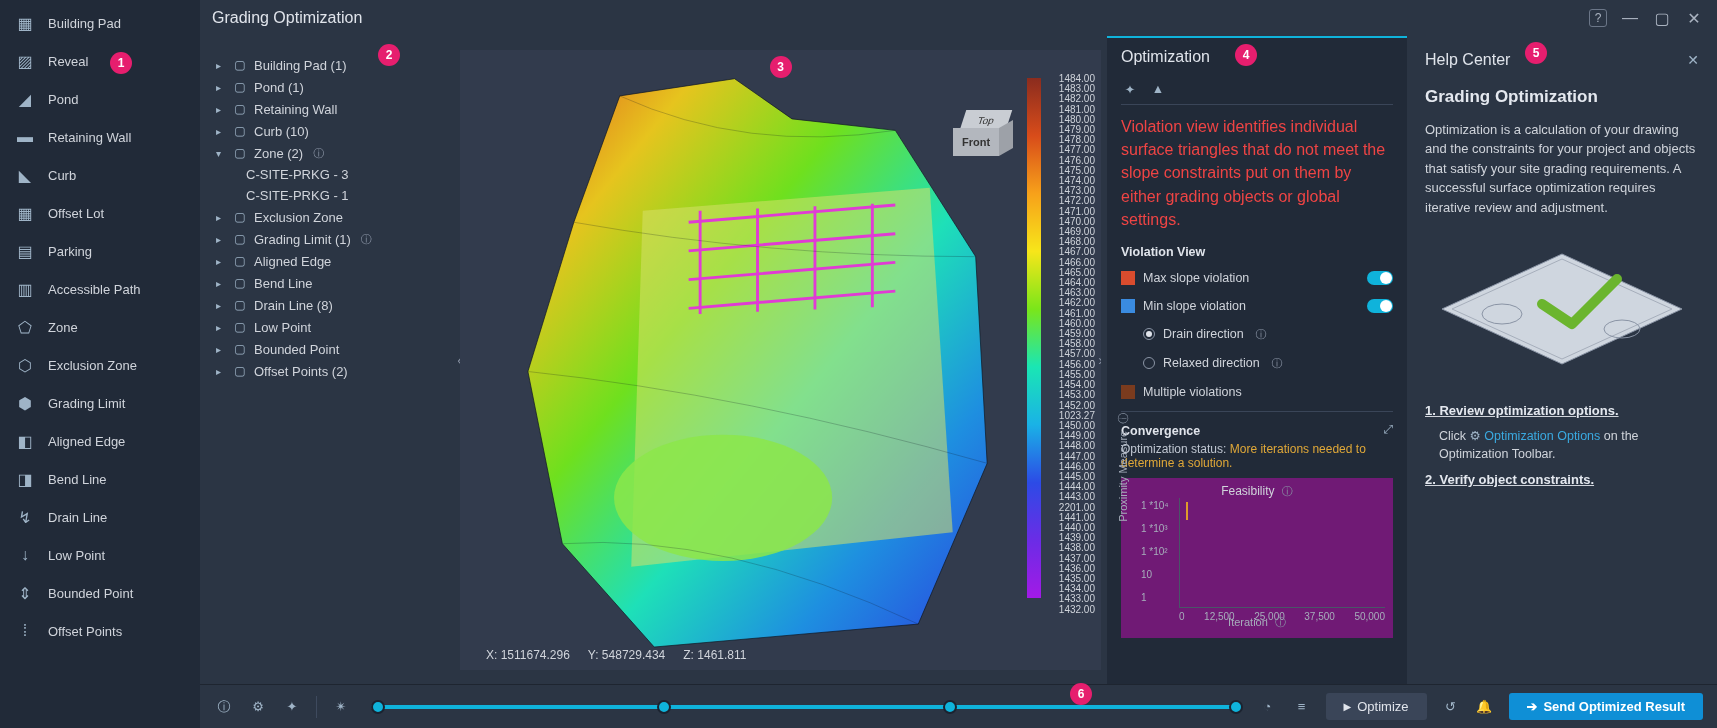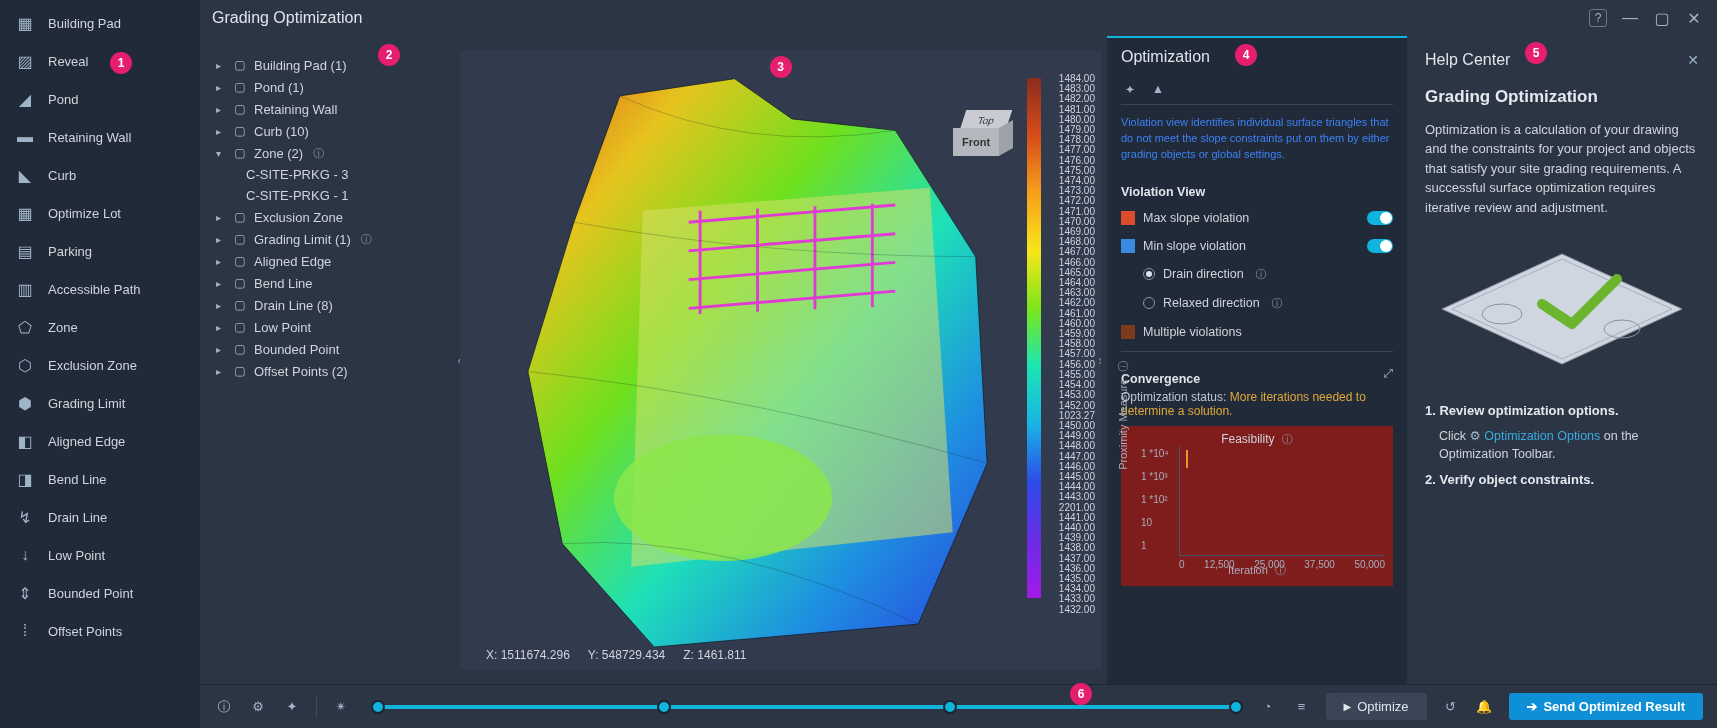--- a/index.html
+++ b/index.html
@@ -145,37 +145,37 @@
   border-top: 2px solid #0fb3db;
   padding: 10px 14px 10px 14px;
   display:flex; flex-direction:column;
   gap: 10px;
   font-size: 12.5px;
   position: relative;
 }
 .panel-optimization h2 { font-size: 16px; font-weight: 500; color:#e0e4eb; margin-bottom:4px;}
 .opt-tabs { display:flex; gap:10px; border-bottom:1px solid #3a4558; padding-bottom:6px;}
 .opt-tab-icon { width:18px;height:18px; display:flex; align-items:center; justify-content:center; color:#9fb4c7;}
-.violation-desc { color:#3b82f6; line-height:1.45; font-size:11px;}
-.section-label { font-weight:600; color:#e0e4eb; margin-top:12px;}
+.violation-desc { color:#ef4444; line-height:1.45; font-size:16px;}
+.section-label { font-weight:600; color:#e0e4eb; margin-top:4px;}
 .violation-row { display:flex; align-items:center; gap:8px; padding:2px 0;}
 .swatch { width:14px; height:14px; }
 .radio { width:12px;height:12px; border:1px solid #8a94a5; border-radius:50%; display:inline-flex; align-items:center; justify-content:center;}
 .radio.checked::after { content:""; width:6px;height:6px; background:#e0e4eb; border-radius:50%;}
 .toggle {
   margin-left:auto; width:26px; height:14px; background:#0fb3db; border-radius:7px; position:relative;
 }
 .toggle::after { content:""; position:absolute; right:1px; top:1px; width:12px; height:12px; background:#fff; border-radius:50%;}
 .convergence-box { border-top:1px solid #3a4558; padding-top:8px;}
 .conv-header { display:flex; align-items:center;}
 .conv-header .expand-icon { margin-left:auto; color:#9fb4c7; font-size:12px;}
 .status-line { font-size:12px; color:#bfc6d1; margin-top:4px;}
 .status-line .warn { color:#e0a838;}
 .feasibility-chart {
-  margin-top:8px; height:160px; background:#7f1d1d;
+  margin-top:8px; height:160px; background:#701a75;
   position:relative; padding:6px;
 }
 .feas-title { text-align:center; font-size:12px; color:#d0d4db;}
 .feas-y { position:absolute; left:2px; top:50%; transform: rotate(-90deg) translateX(40%); transform-origin:left; font-size:11px; color:#a6aebb;}
 .feas-ticks-y { position:absolute; left:20px; top:22px; font-size:10px; color:#a6aebb; display:flex; flex-direction:column; gap:12px;}
 .feas-plot { position:absolute; left:58px; right:8px; top:20px; bottom:30px; border-left:1px solid #4a5568; border-bottom:1px solid #4a5568;}
 .feas-plot::after{ content:""; position:absolute; left:6px; top:4px; width:2px; height:18px; background:#e09a2c;}
 .feas-x { position:absolute; bottom:8px; left:50%; transform:translateX(-50%); font-size:11px; color:#a6aebb;}
 .feas-ticks-x { position:absolute; bottom:16px; left:58px; right:8px; display:flex; justify-content:space-between; font-size:10px; color:#a6aebb;}
 
@@ -190,21 +190,21 @@
 .help-header { display:flex; align-items:center; margin-bottom:12px;}
 .help-header h2 { font-size:16px; font-weight:400; color:#e0e4eb;}
 .help-close { margin-left:auto; color:#9fb4c7; cursor:pointer; font-size:14px;}
 .help-h1 { font-size:17px; font-weight:600; color:#e4e8ef; margin-bottom:10px;}
 .help-section-title { font-size:15px; font-weight:600; margin:14px 0 8px;}
 .help-illus {
   width:100%; height:160px;
   display:flex; align-items:center; justify-content:center;
   margin:12px 0;
 }
-.workflow-step { margin:6px 0; }
+.workflow-step { margin:6px 0;text-decoration:underline; }
 .workflow-step b { color:#e4e8ef;}
 .workflow-sub { margin-left:14px; margin-top:4px; font-size:12.5px;}
 .link { color:#3aa9e0; cursor:pointer;text-align:center;}
 
 
 .bottom-bar {
   height: 44px;
   background:#2b3544;
   display:flex; align-items:center;
   padding: 0 14px;
@@ -259,21 +259,21 @@
     <div class="tool-item">
         <span class="tool-icon">▬</span>
         <span>Retaining Wall</span>
       </div>
     <div class="tool-item">
         <span class="tool-icon">◣</span>
         <span>Curb</span>
       </div>
     <div class="tool-item">
         <span class="tool-icon">▦</span>
-        <span>Optimize Lot</span>
+        <span>Offset Lot</span>
       </div>
     <div class="tool-item">
         <span class="tool-icon">▤</span>
         <span>Parking</span>
       </div>
     <div class="tool-item">
         <span class="tool-icon">▥</span>
         <span>Accessible Path</span>
       </div>
     <div class="tool-item">

